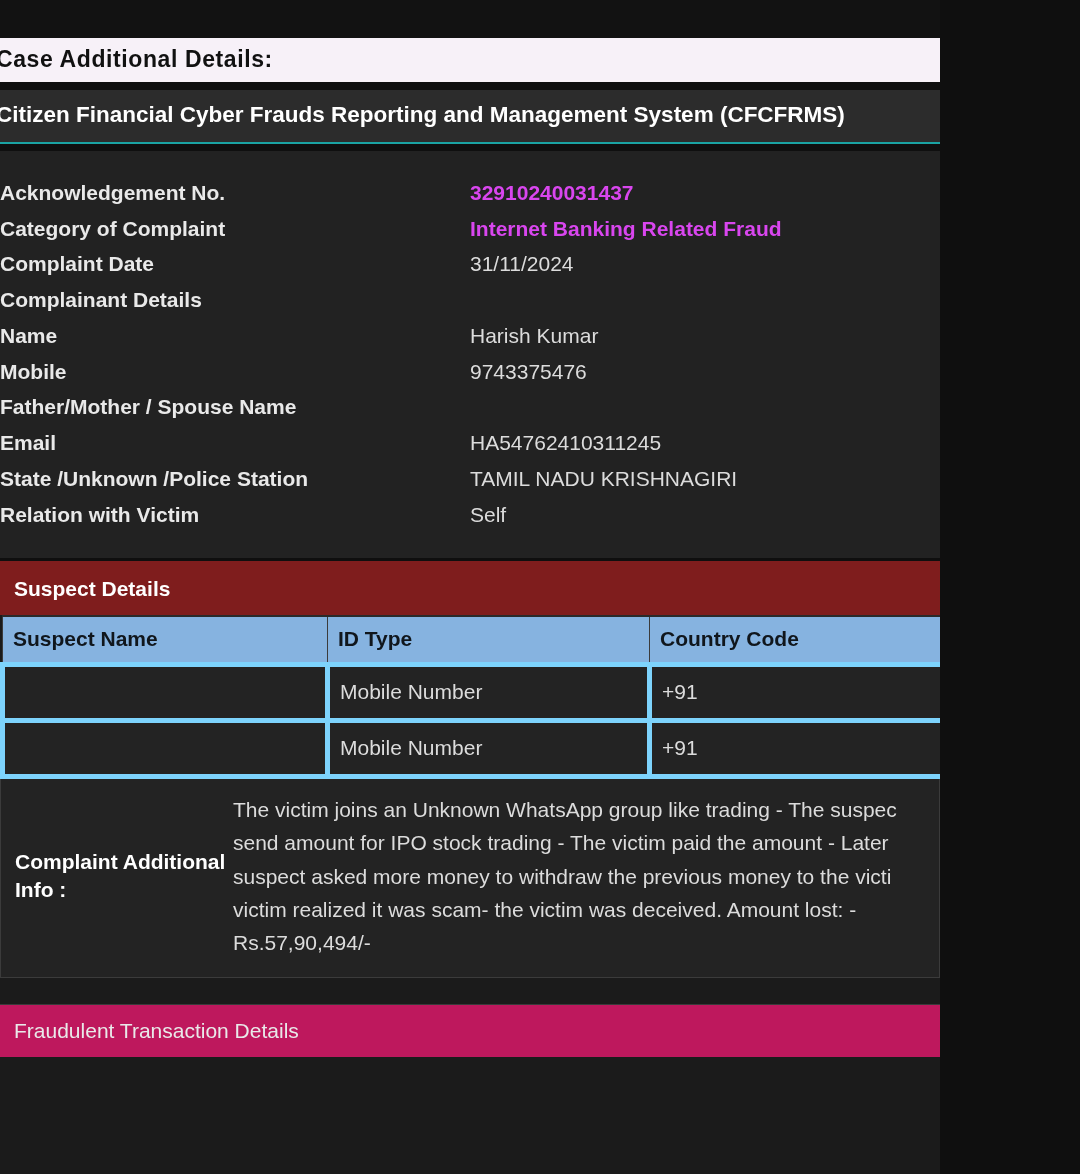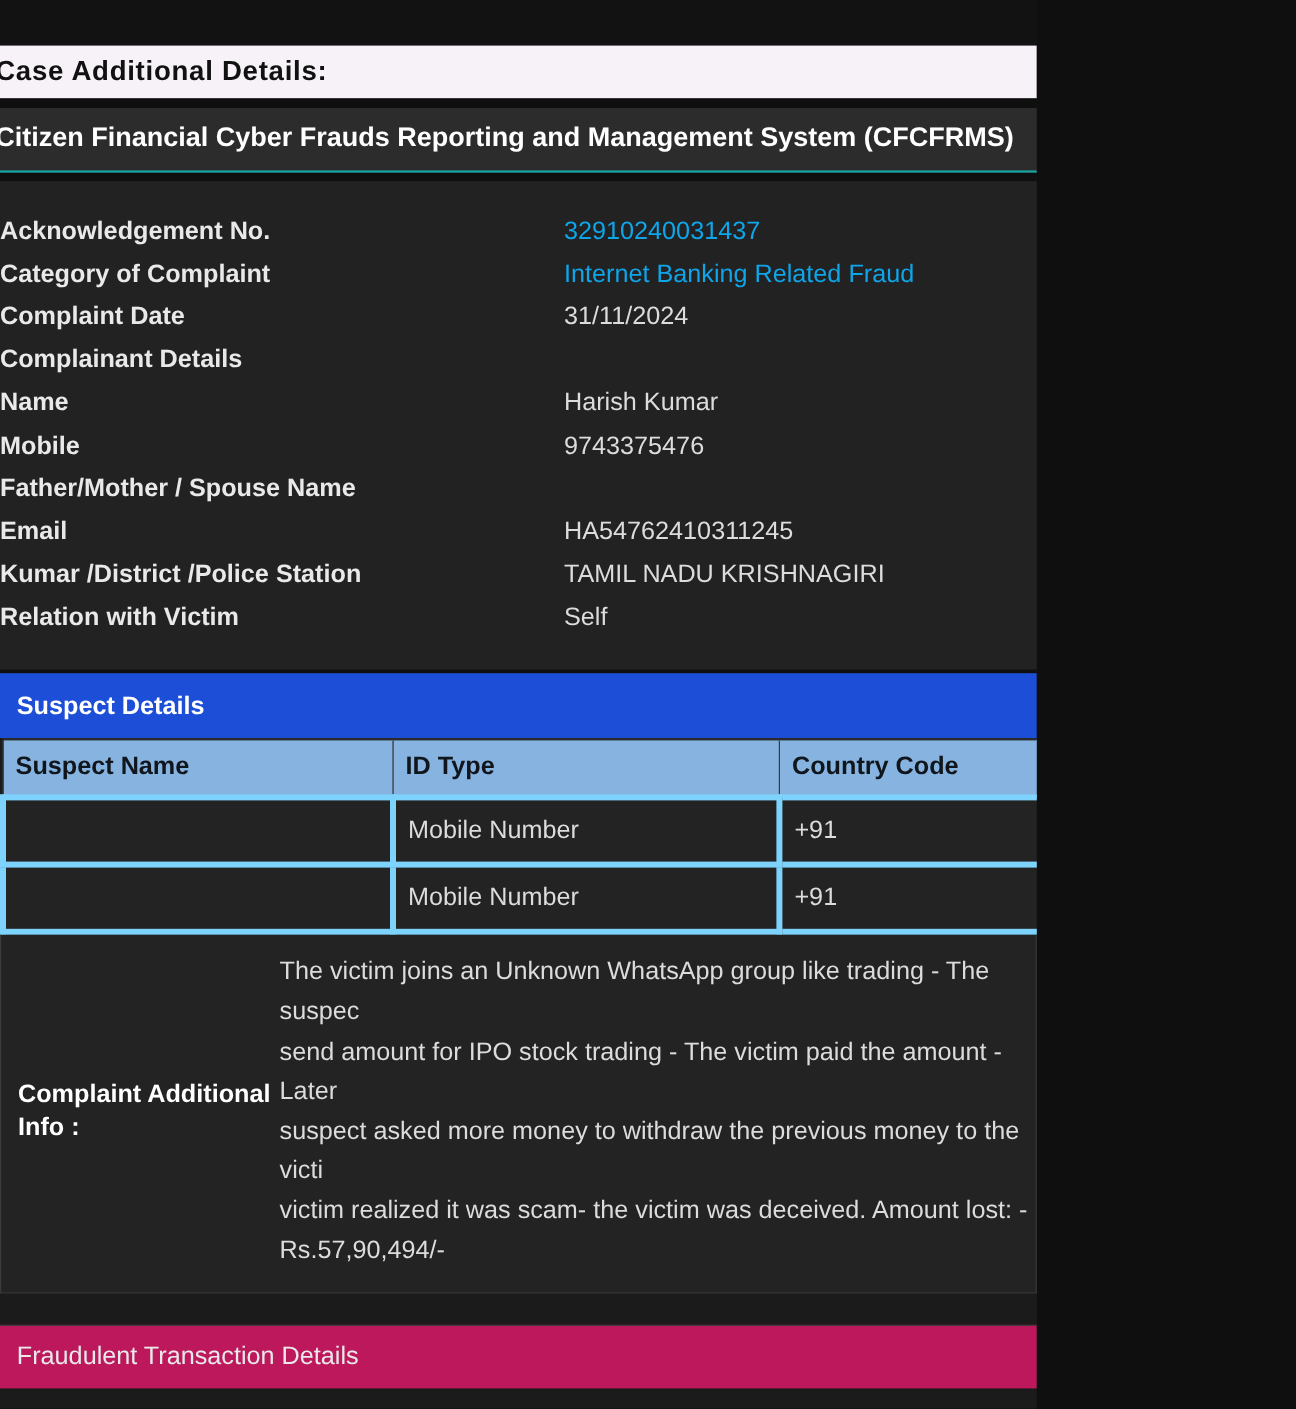--- a/index.html
+++ b/index.html
@@ -9,21 +9,21 @@
   }
   body {
     width: 1080px;
     height: 1174px;
     overflow: hidden;
     font-family: "Liberation Sans", sans-serif;
     color: #e8e8e8;
   }
   .page {
     position: relative;
-    width: 864px;
+    width: 940px;
     height: 1174px;
     background: #1b1b1b;
     overflow: hidden;
   }
   .topbar {
     height: 38px;
     background: #121212;
     width: 100%;
   }
   .section-title-bar {
@@ -72,36 +72,36 @@
     padding-left: 14px;
     font-weight: bold;
     color: #e9e9e9;
     white-space: nowrap;
   }
   td.v {
     color: #dcdcdc;
     font-weight: normal;
   }
   td.v.bold {
-    font-weight: normal;
-    color: #0ea5e9;
+    font-weight: bold;
+    color: #d946ef;
   }
   .subhead td {
     font-weight: bold;
     font-size: 21px;
     padding-top: 6px;
     padding-bottom: 10px;
   }
   .divider-line {
     height: 3px;
     background: #0f0f0f;
   }
 
   .suspect-head {
-    background: #1d4ed8;
+    background: #7f1d1d;
     font-size: 21px;
     font-weight: bold;
     color: #ffffff;
     padding: 16px 0 14px 14px;
   }
   table.grid {
     border-collapse: collapse;
     width: 1080px;
     table-layout: fixed;
   }
@@ -212,21 +212,21 @@
       </tr>
       <tr>
         <td class="k">Father/Mother / Spouse Name</td>
         <td class="v"></td>
       </tr>
       <tr>
         <td class="k">Email</td>
         <td class="v">HA54762410311245</td>
       </tr>
       <tr>
-        <td class="k">Kumar /District /Police Station</td>
+        <td class="k">State /Unknown /Police Station</td>
         <td class="v">TAMIL NADU KRISHNAGIRI</td>
       </tr>
       <tr>
         <td class="k">Relation with Victim</td>
         <td class="v">Self</td>
       </tr>
     </tbody>
       </table>
   </div>
 

